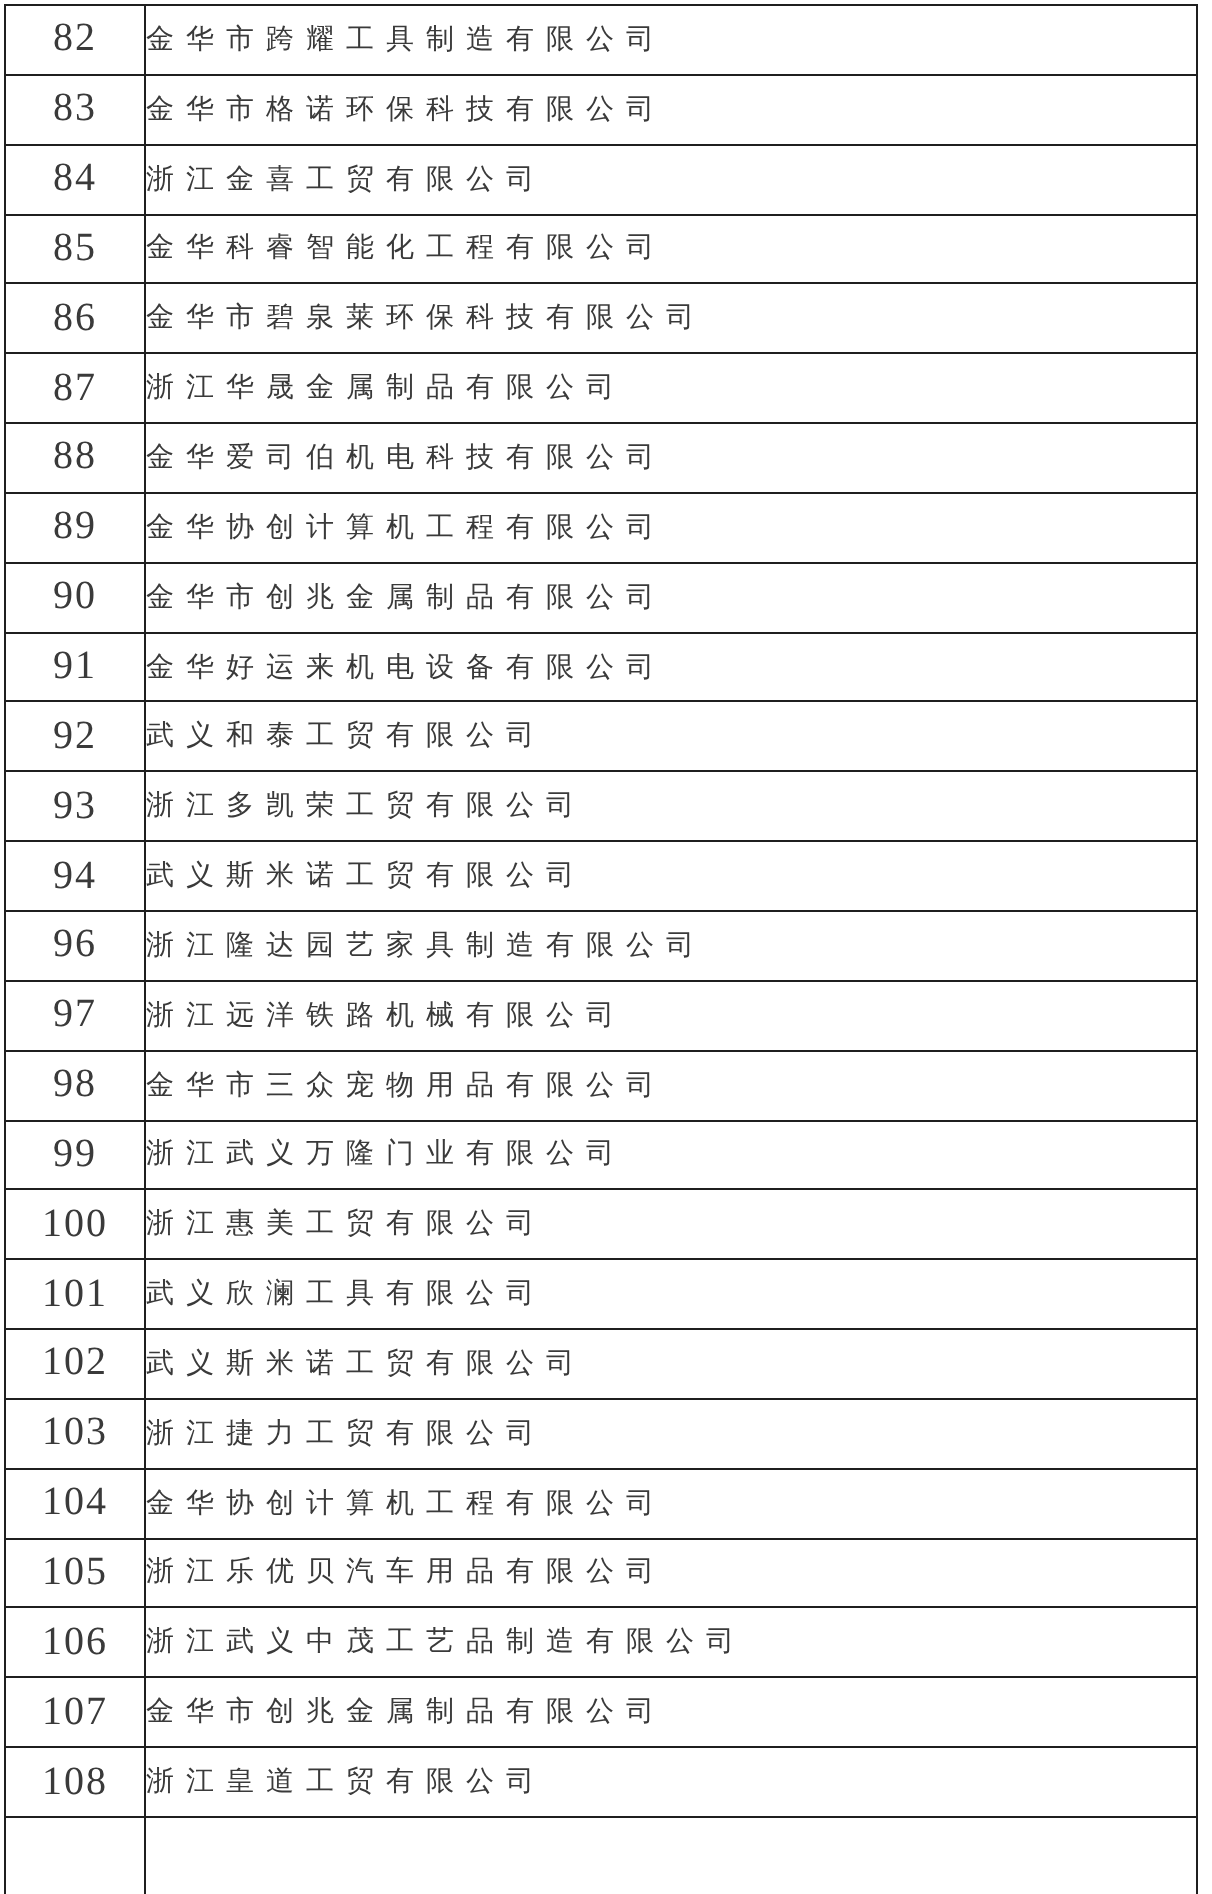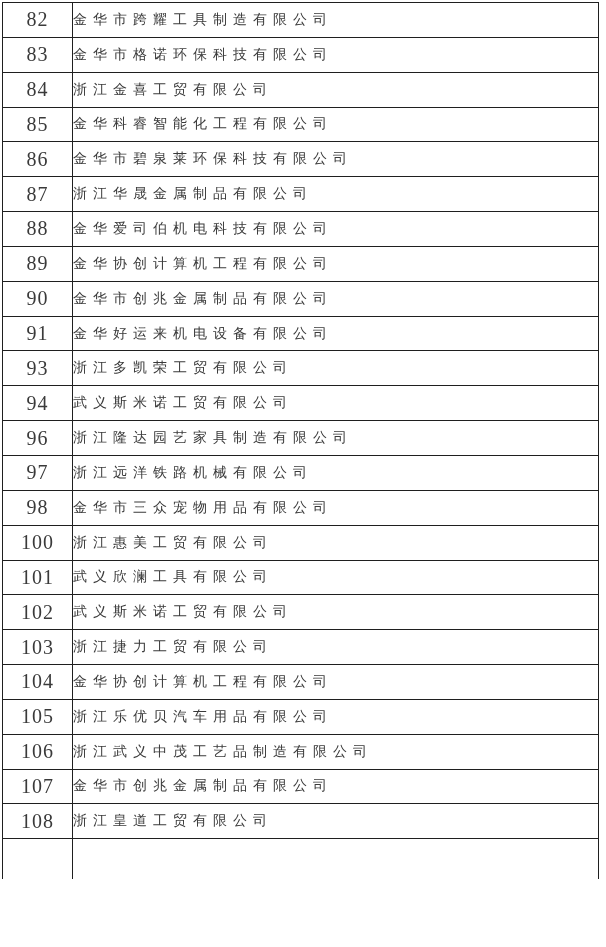--- a/index.html
+++ b/index.html
@@ -108,20 +108,24 @@
   <tr>
     <td class="num-cell">90</td>
     <td class="name-cell">金华市创兆金属制品有限公司</td>
   </tr>
 
   <tr>
     <td class="num-cell">91</td>
     <td class="name-cell">金华好运来机电设备有限公司</td>
   </tr>
 
+  <tr>
+    <td class="num-cell">92</td>
+    <td class="name-cell">武义和泰工贸有限公司</td>
+  </tr>
 
   <tr>
     <td class="num-cell">93</td>
     <td class="name-cell">浙江多凯荣工贸有限公司</td>
   </tr>
 
   <tr>
     <td class="num-cell">94</td>
     <td class="name-cell">武义斯米诺工贸有限公司</td>
   </tr>
@@ -135,20 +139,24 @@
   <tr>
     <td class="num-cell">97</td>
     <td class="name-cell">浙江远洋铁路机械有限公司</td>
   </tr>
 
   <tr>
     <td class="num-cell">98</td>
     <td class="name-cell">金华市三众宠物用品有限公司</td>
   </tr>
 
+  <tr>
+    <td class="num-cell">99</td>
+    <td class="name-cell">浙江武义万隆门业有限公司</td>
+  </tr>
 
   <tr>
     <td class="num-cell">100</td>
     <td class="name-cell">浙江惠美工贸有限公司</td>
   </tr>
 
   <tr>
     <td class="num-cell">101</td>
     <td class="name-cell">武义欣澜工具有限公司</td>
   </tr>

